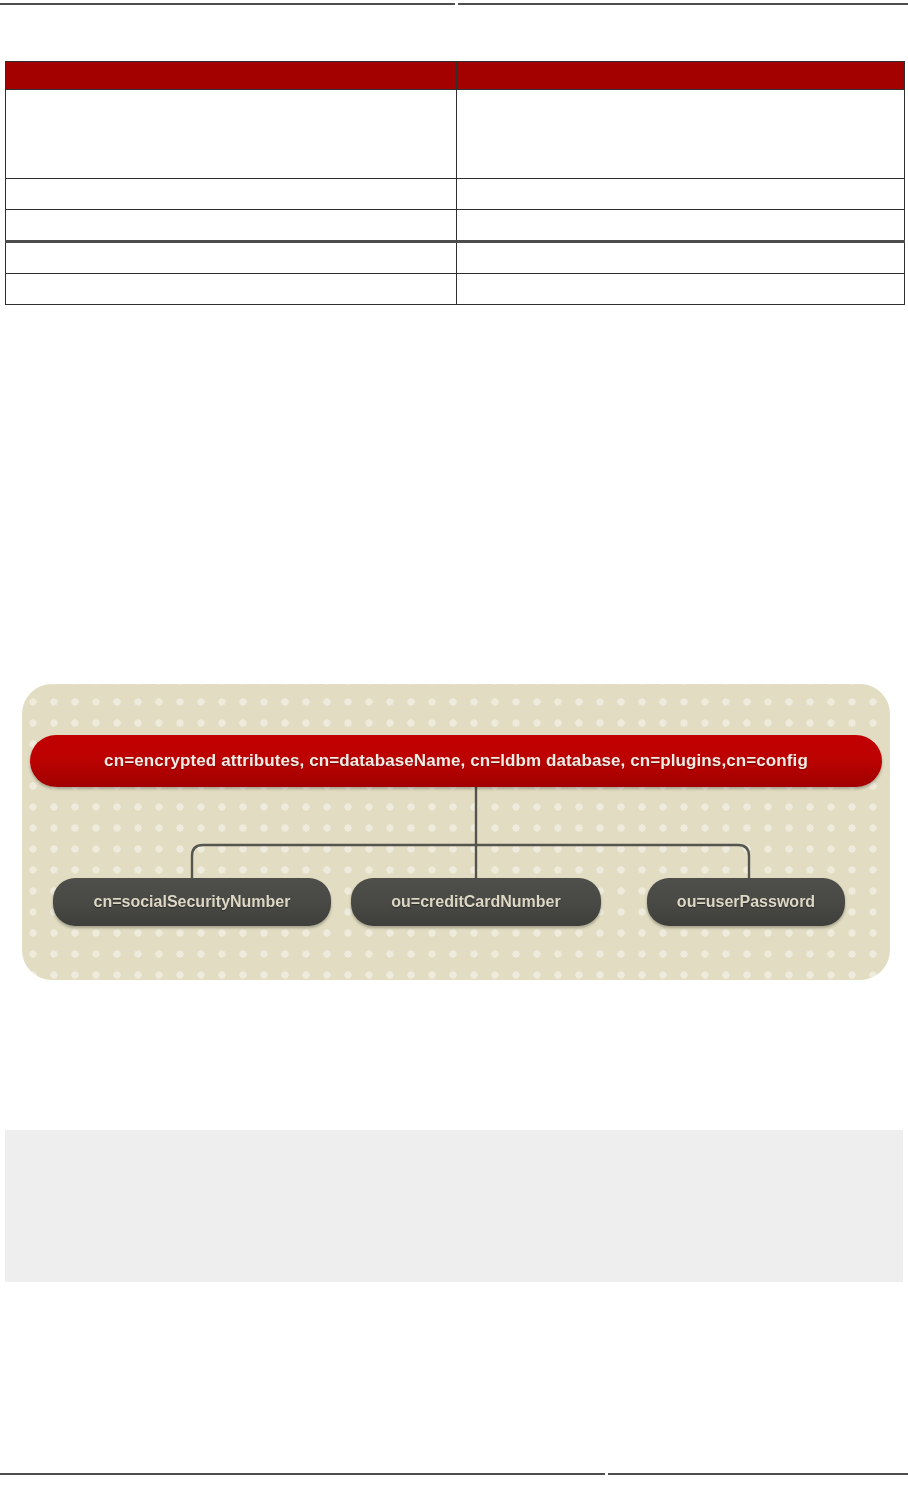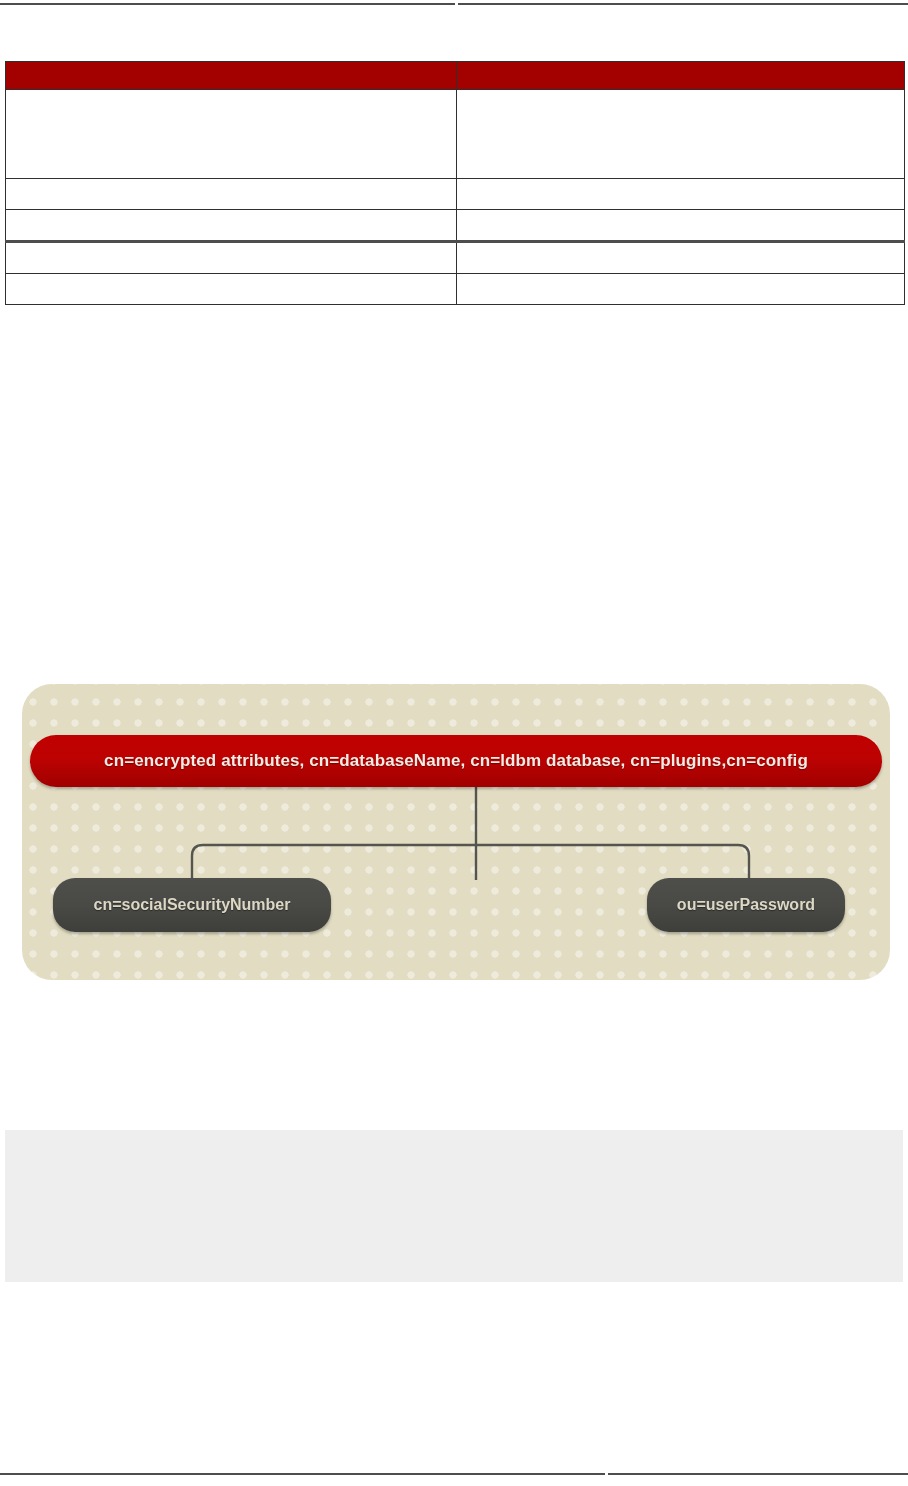--- a/index.html
+++ b/index.html
@@ -124,21 +124,21 @@
     font-size: 17px;
     letter-spacing: 0.1px;
   }
   .node-root .node-label {
     font-weight: bold;
     text-shadow: 0 1px 1px rgba(0,0,0,0.35);
   }
 
   .node-child {
     top: 194px;
-    height: 54px;
+    height: 48px;
     background: linear-gradient(180deg, #4e4e4a 0%, #494945 50%, #3e3e3a 100%);
     box-shadow: 0 2px 3px rgba(0,0,0,0.28);
     color: #ddd8c6;
     font-size: 16px;
     padding: 0 18px;
   }
   .node-child .node-label {
     font-weight: bold;
     text-shadow: 0 1px 1px rgba(0,0,0,0.4);
   }
@@ -221,20 +221,23 @@
       </svg>
     </div>
 
     <div class="node node-root">
       <span class="node-label">cn=encrypted attributes, cn=databaseName, cn=ldbm database, cn=plugins,cn=config</span>
     </div>
 
     <div class="node node-child node-ssn">
       <span class="node-label">cn=socialSecurityNumber</span>
     </div>
+    <div class="node node-child node-ccn">
+      <span class="node-label">ou=creditCardNumber</span>
+    </div>
     <div class="node node-child node-pwd">
       <span class="node-label">ou=userPassword</span>
     </div>
 
   </div>
 
   <div class="code-block"></div>
 
 </div>
 

